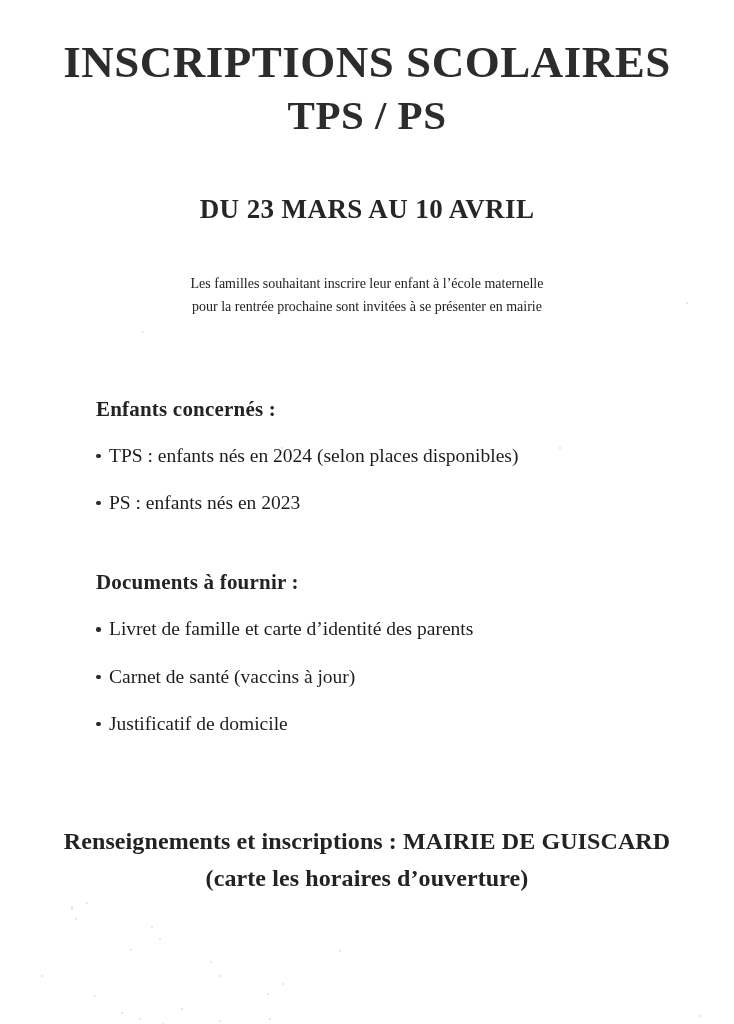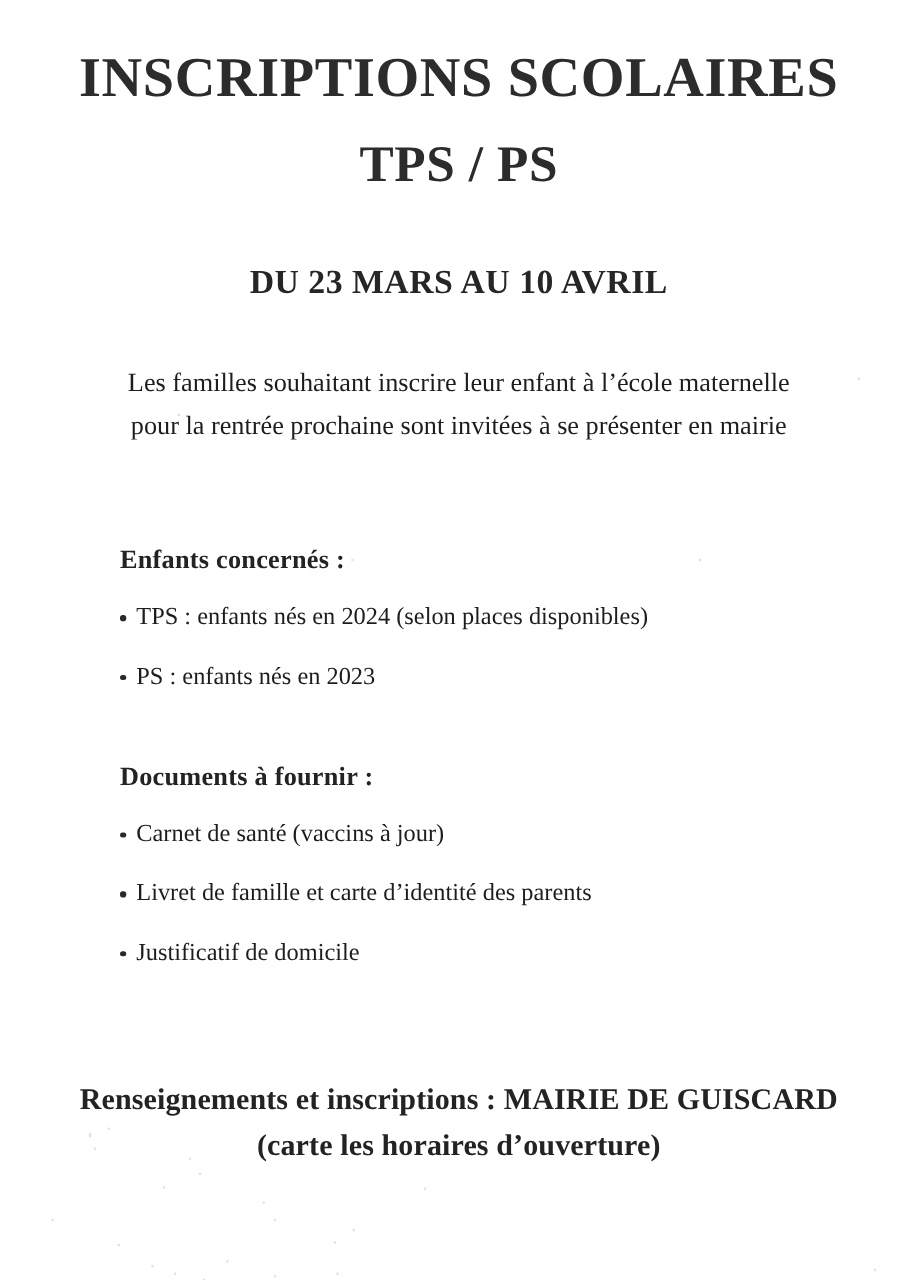--- a/index.html
+++ b/index.html
@@ -53,37 +53,37 @@
     color: #2c2c2c;
     line-height: 1.18;
     white-space: nowrap;
   }
   .title-line-2 {
     font-size: 41px;
     font-weight: bold;
     letter-spacing: .5px;
     color: #2c2c2c;
     line-height: 1.3;
-    margin-top: 16px;
+    margin-top: 0;
   }
 
   .date-line {
     margin-top: 52px;
     text-align: center;
     font-size: 27px;
     font-weight: bold;
     letter-spacing: .4px;
     color: #262626;
   }
 
   .intro {
     margin: 48px auto 0;
     width: 580px;
     text-align: center;
-    font-size: 21px;
+    font-size: 14px;
     line-height: 1.62;
     color: #1d1d1d;
   }
 
   
   .section {
     margin-left: 67px;
     margin-right: 40px;
   }
   .section-enfants { margin-top: 78px; }
@@ -191,25 +191,25 @@
           <span>PS : enfants nés en 2023</span>
         </li>
       </ul>
     </div>
 
     <div class="section section-documents">
       <div class="section-heading">Documents à fournir :</div>
       <ul class="bullet-list">
         <li>
           <span class="bullet-dot"></span>
+          <span>Livret de famille et carte d’identité des parents</span>
+        </li>
+        <li>
+          <span class="bullet-dot"></span>
           <span>Carnet de santé (vaccins à jour)</span>
-        </li>
-        <li>
-          <span class="bullet-dot"></span>
-          <span>Livret de famille et carte d’identité des parents</span>
         </li>
         <li>
           <span class="bullet-dot"></span>
           <span>Justificatif de domicile</span>
         </li>
       </ul>
     </div>
 
     <div class="footer">
       <div>Renseignements et inscriptions : MAIRIE DE GUISCARD</div>

